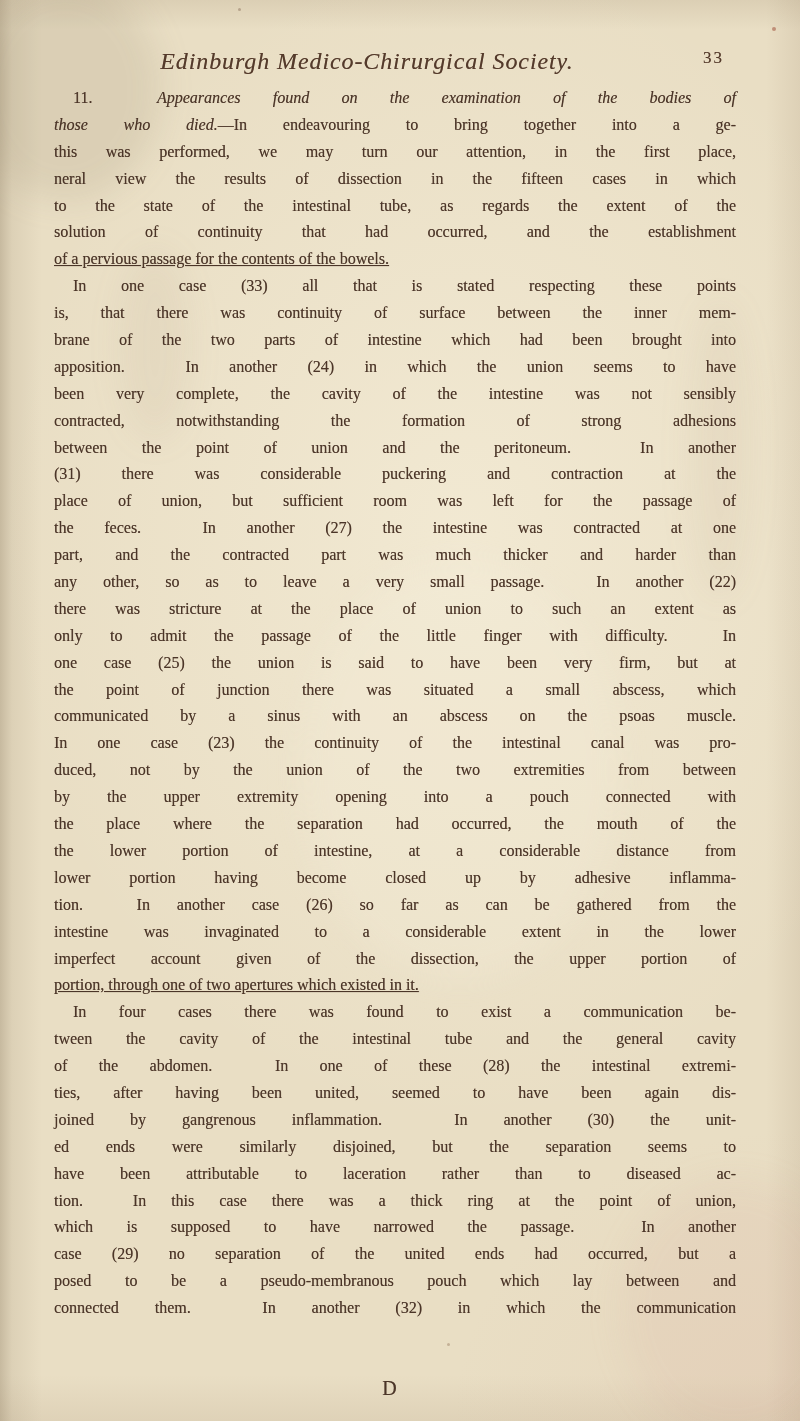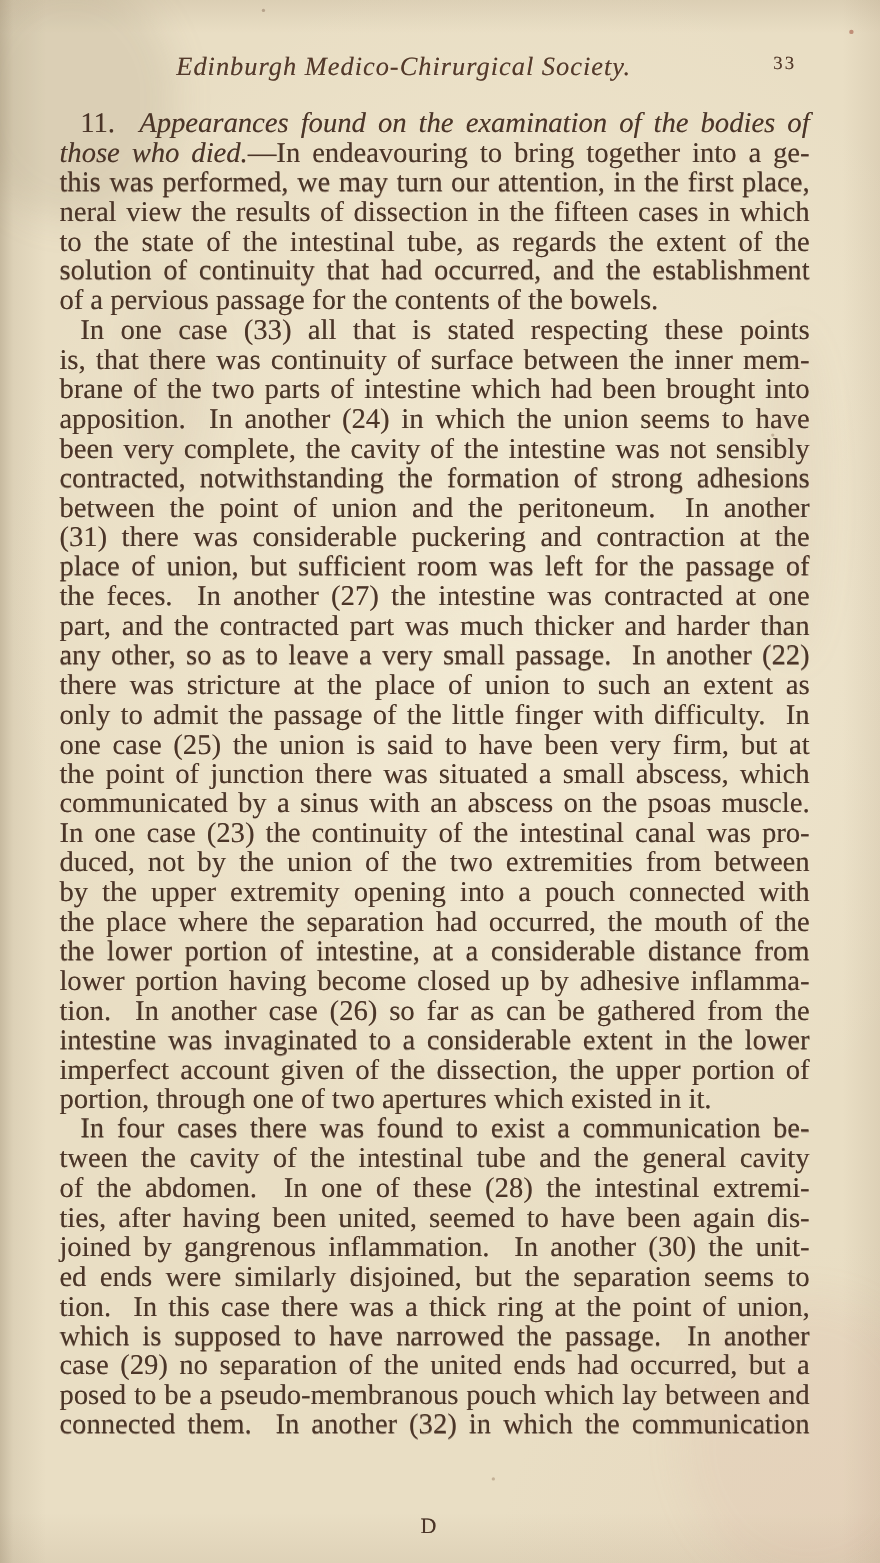--- a/index.html
+++ b/index.html
@@ -58,37 +58,37 @@
     top: 0;
     right: 10px;
     font-size: 17px;
     letter-spacing: 2px;
     color: #543a2b;
     text-shadow: 0 0 0.6px rgba(84,58,43,0.55);
   }
 
   .page-body {
     position: absolute;
-    top: 99px;
+    top: 85px;
     left: 54px;
     width: 682px;
-    font-size: 26px;
+    font-size: 16px;
     text-shadow: 0.2px 0.2px 0.5px rgba(75,53,40,0.55);
   }
   .paragraph { margin: 0; }
   .line {
     height: 26.9px;
     line-height: 26.9px;
     text-align: justify;
     text-align-last: justify;
     overflow: visible;
     white-space: nowrap;      
   }
   .line { white-space: normal; } 
-  .line.flush-last { text-align-last: left; }
+  .line.flush-last { text-align-last: left; text-decoration: underline; }
   .line.indent { padding-left: 19px; }
 
   .signature-mark {
     position: absolute;
     top: 1377px;
     left: 0;
     width: 780px;
     text-align: center;
     font-size: 20px;
     letter-spacing: 1px;
@@ -155,20 +155,21 @@
         <div class="line">imperfect account given of the dissection, the upper portion of</div>
         <div class="line flush-last">portion, through one of two apertures which existed in it.</div>
       </div>
       <div class="paragraph">
         <div class="line indent">In four cases there was found to exist a communication be-</div>
         <div class="line">tween the cavity of the intestinal tube and the general cavity</div>
         <div class="line">of the abdomen.&nbsp; In one of these (28) the intestinal extremi-</div>
         <div class="line">ties, after having been united, seemed to have been again dis-</div>
         <div class="line">joined by gangrenous inflammation.&nbsp; In another (30) the unit-</div>
         <div class="line">ed ends were similarly disjoined, but the separation seems to</div>
+        <div class="line">have been attributable to laceration rather than to diseased ac-</div>
         <div class="line">tion.&nbsp; In this case there was a thick ring at the point of union,</div>
         <div class="line">which is supposed to have narrowed the passage.&nbsp; In another</div>
         <div class="line">case (29) no separation of the united ends had occurred, but a</div>
         <div class="line">posed to be a pseudo-membranous pouch which lay between and</div>
         <div class="line">connected them.&nbsp; In another (32) in which the communication</div>
       </div>
     </div>
 
   <div class="signature-mark">D</div>
 

